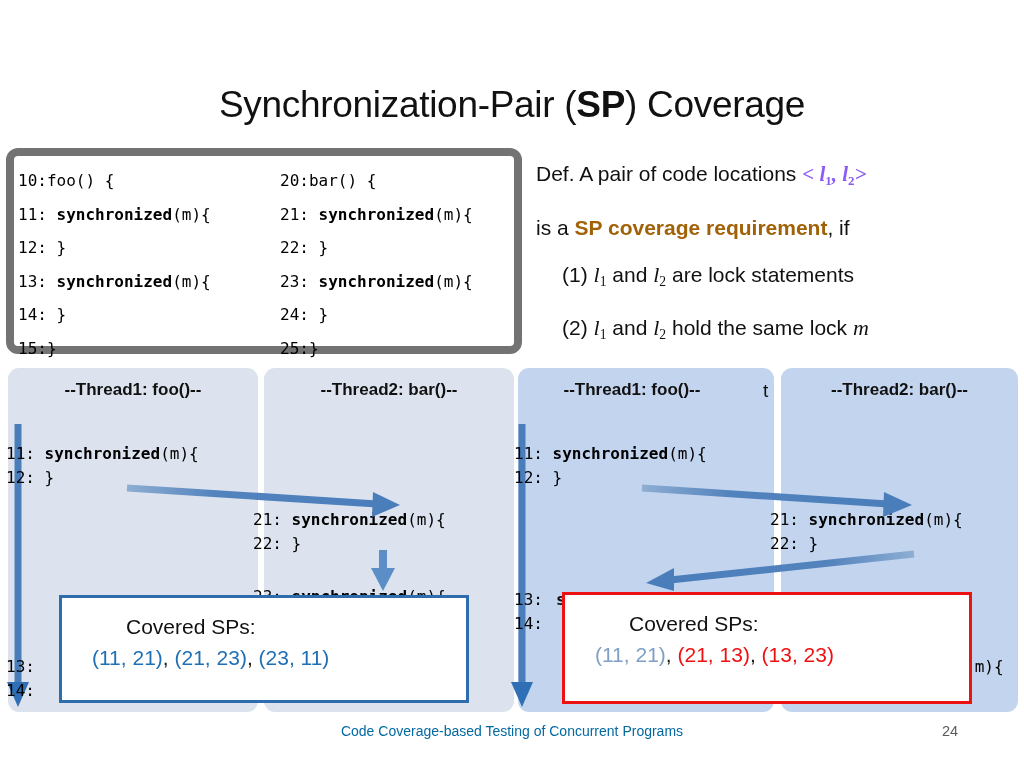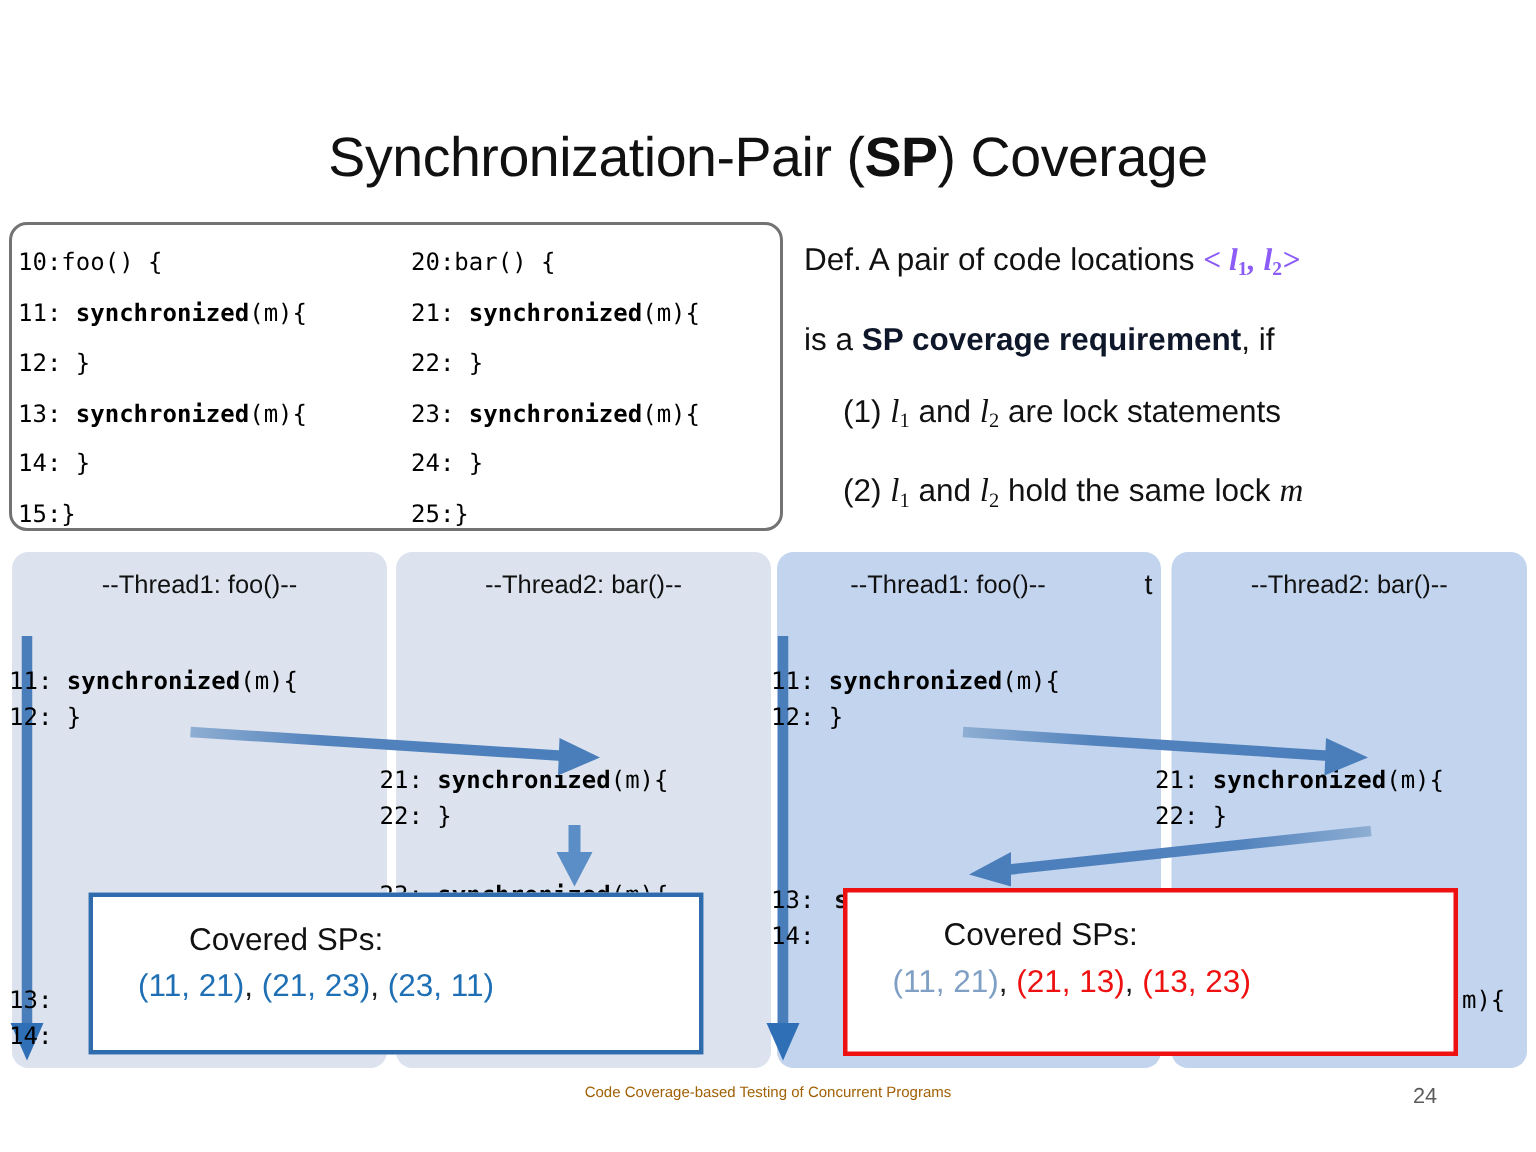--- a/index.html
+++ b/index.html
@@ -28,21 +28,21 @@
     color: #111111;
     white-space: nowrap;
   }
   .slide-title b { font-weight: 700; }
 
   
   .code-box {
     position: absolute;
     left: 6px; top: 148px;
     width: 516px; height: 206px;
-    border: 2px solid #737373;
+    border: 8px solid #737373;
     border-radius: 12px;
     background: #ffffff;
     box-sizing: border-box;
   }
   .code-col {
     position: absolute;
     top: 8px;
     font-family: "DejaVu Sans Mono", "Liberation Mono", monospace;
     font-size: 16px;
     line-height: 33.5px;
@@ -55,21 +55,21 @@
 
   
   .def {
     position: absolute;
     left: 536px; top: 150px;
     width: 490px;
     font-size: 21px;
     line-height: 47px;
     color: #111;
   }
-  .def .blue  { color: #0f172a; font-weight: 700; margin-top: 12px; }
+  .def .blue  { color: #a16207; font-weight: 700; margin-top: 12px; }
   .def .bluev { color: #8b5cf6; font-weight: 700; font-style: italic;
                 font-family: "Liberation Serif", serif; text-align: center; }
   .def .indent { display: block; padding-left: 26px; }
   .var {
     font-family: "Liberation Serif", serif;
     font-style: italic;
     font-size: 22px;
     text-align: center;
   }
   .var sub, sub.sb {
@@ -87,20 +87,21 @@
     overflow: hidden;
   }
   .panel-head {
     position: absolute;
     top: 12px;
     width: 100%;
     text-align: center;
     font-size: 17px;
     color: #111;
     white-space: nowrap;
+    font-weight: bold;
   }
   .code-line {
     position: absolute;
     font-family: "DejaVu Sans Mono", "Liberation Mono", monospace;
     font-size: 16px;
     line-height: 24px;
     white-space: pre;
     color: #000;
   }
   .code-line b { font-weight: 700; }
@@ -140,22 +141,22 @@
     font-size: 19px;
     color: #111;
   }
 
   
   .footer-text {
     position: absolute;
     left: 0; top: 723px;
     width: 1024px;
     text-align: center;
-    font-size: 10px;
-    color: #a16207;
+    font-size: 14px;
+    color: #0369a1;
   }
   .footer-page {
     position: absolute;
     left: 930px; top: 723px;
     width: 40px;
     text-align: center;
     font-size: 14.5px;
     color: #5b5b5b;
   }
 </style>

